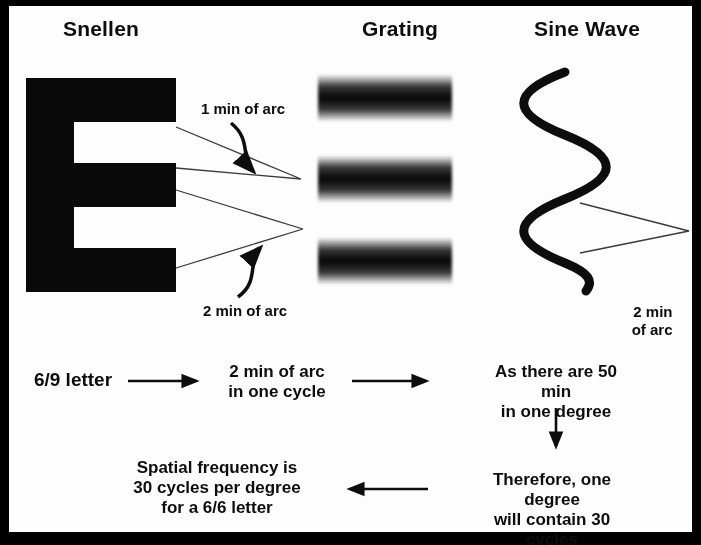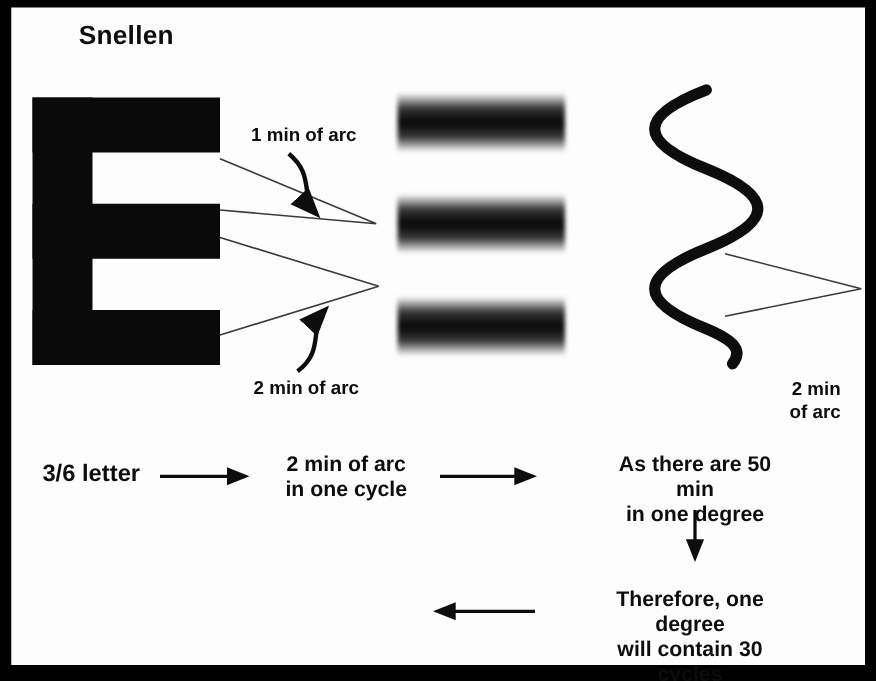--- a/index.html
+++ b/index.html
@@ -50,20 +50,22 @@
 
   svg.overlay{position:absolute;left:0;top:0;width:701px;height:545px;}
 </style>
 </head>
 <body>
 
 <div class="canvas">
   <div class="paper"></div>
 
   <div class="txt hdr" style="left:101px;top:17px;">Snellen</div>
+  <div class="txt hdr" style="left:400px;top:17px;">Grating</div>
+  <div class="txt hdr" style="left:587px;top:17px;">Sine Wave</div>
 
   <div class="letterE">
     <div class="stem"></div>
     <div class="arm top"></div>
     <div class="arm mid"></div>
     <div class="arm bot"></div>
   </div>
 
   <div class="grating">
     <div class="gbar b1"></div>
@@ -93,20 +95,23 @@
     <line x1="128" y1="381" x2="196" y2="381" stroke="#0d0d0d" stroke-width="2.6" marker-end="url(#ah)"></line>
     <line x1="352" y1="381" x2="426" y2="381" stroke="#0d0d0d" stroke-width="2.6" marker-end="url(#ah)"></line>
     <line x1="556" y1="408" x2="556" y2="446" stroke="#0d0d0d" stroke-width="2.6" marker-end="url(#ah)"></line>
     <line x1="428" y1="489" x2="350" y2="489" stroke="#0d0d0d" stroke-width="2.6" marker-end="url(#ah)"></line>
   </svg>
 
   <div class="txt ann" style="left:243px;top:100px;">1 min of arc</div>
   <div class="txt ann" style="left:245px;top:302px;">2 min of arc</div>
   <div class="txt ann" style="left:644px;top:303px;">2 min of arc</div>
 
-  <div class="txt big" style="left:73px;top:369px;">3/6 letter</div>
+  <div class="txt big" style="left:73px;top:369px;">6/9 letter</div>
   <div class="txt flow" style="left:277px;top:362px;">2 min of arc
 in one cycle</div>
   <div class="txt flow" style="left:556px;top:362px;">As there are 50 min
 in one degree</div>
   <div class="txt flow" style="left:552px;top:470px;">Therefore, one degree
 will contain 30 cycles</div>
+  <div class="txt flow" style="left:217px;top:458px;">Spatial frequency is
+30 cycles per degree
+for a 6/6 letter</div>
 </div>
 
 </body></html>

